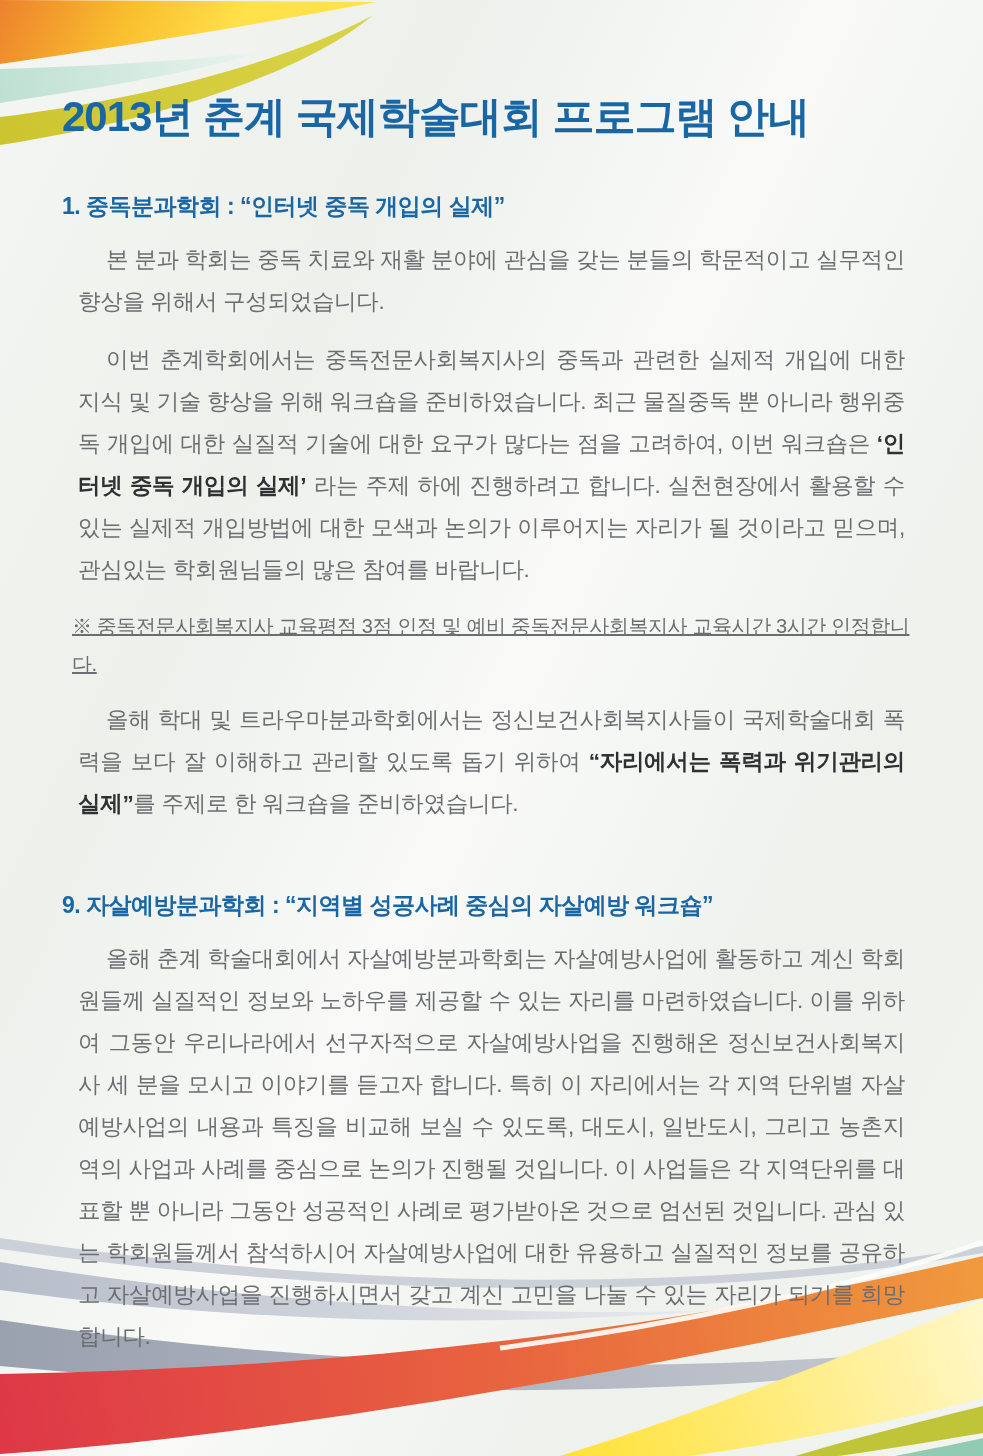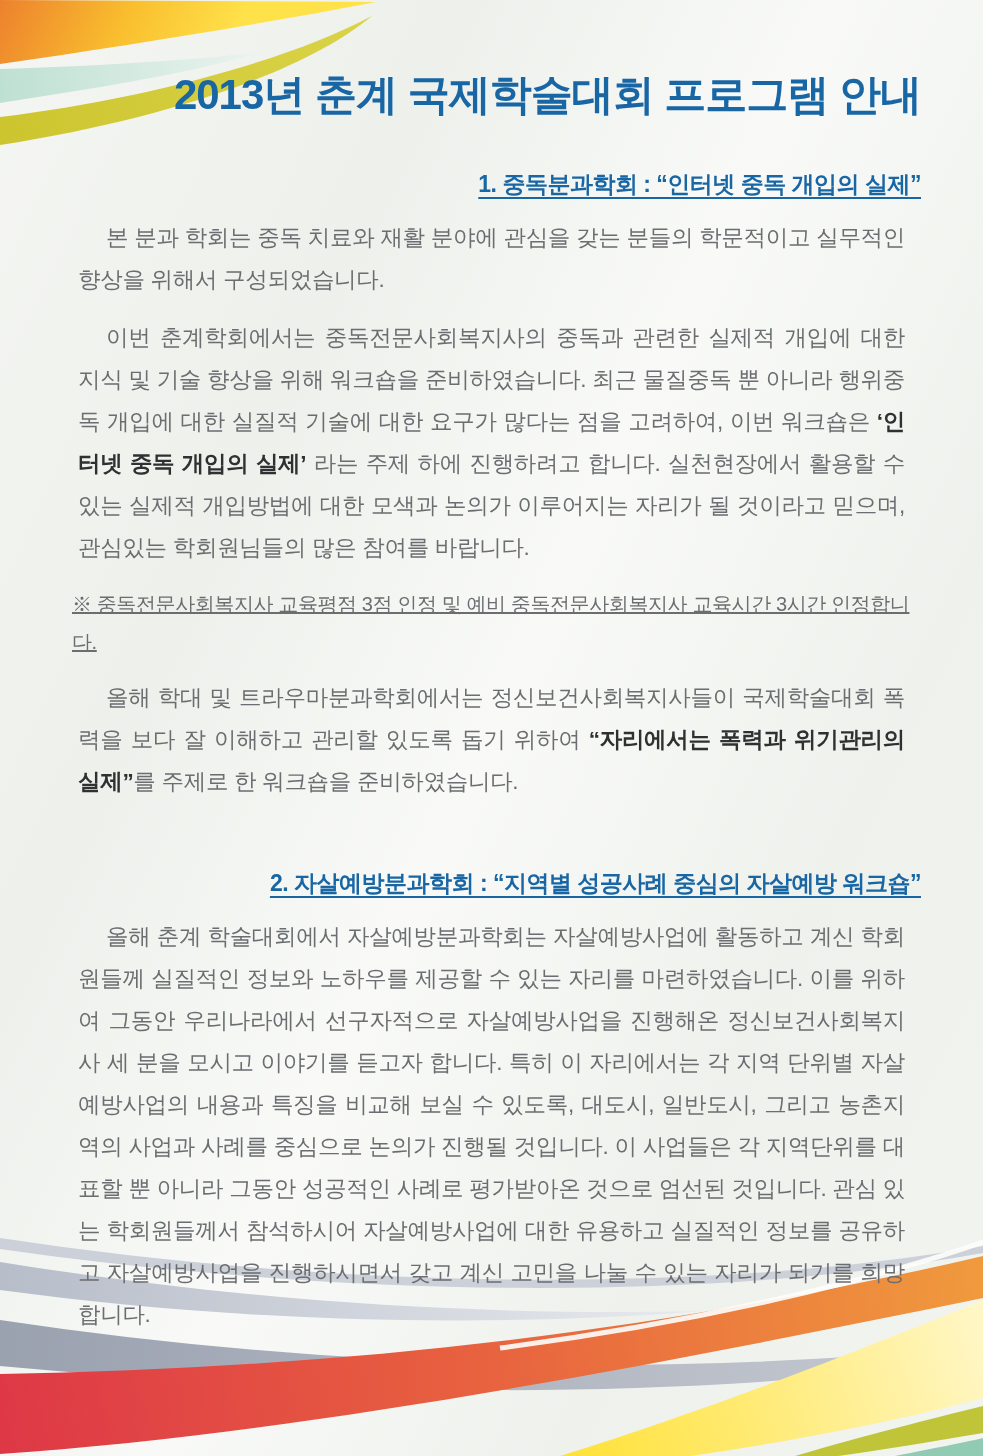--- a/index.html
+++ b/index.html
@@ -15,37 +15,35 @@
     background:linear-gradient(115deg,#f5f6f3 0%,#edf0eb 28%,#f9faf8 50%,#eef1ec 74%,#f2f4f0 100%);
   }
   .deco{position:absolute;left:0;pointer-events:none;display:block;}
   .deco-top{top:0;}
   .deco-bottom{bottom:0;}
   .content{
     position:relative;z-index:2;
     padding:0 62px;
   }
   h1.title{
-    margin:0;padding-top:66px;
-    text-align:right;
+    margin:0;padding-top:88px;
+    text-align:left;
     font-size:42px;line-height:58px;
     letter-spacing:-1px;
     font-weight:bold;
     color:#1966A5;
   }
   section h2{
     margin:64px 0 6px 0;
     font-size:23px;line-height:33px;
     font-weight:bold;
     color:#1966A5;
-    text-decoration:underline;
     text-underline-offset:5px;
     text-decoration-thickness:2px;
     letter-spacing:-0.5px;
-    text-align:right;
   }
   section.first h2{margin-top:44px;}
   p.body{
     margin:16px;
     font-size:22.5px;line-height:42px;
     letter-spacing:-0.3px;
     color:#6b6d70;
     text-align:justify;
     text-indent:28px;
   }
@@ -127,18 +125,18 @@
       <p class="body">본 분과 학회는 중독 치료와 재활 분야에 관심을 갖는 분들의 학문적이고 실무적인 향상을 위해서 구성되었습니다.</p>
       <p class="body"><span>이번 춘계학회에서는 중독전문사회복지사의 중독과 관련한 실제적 개입에 대한 지식 및 기술 향상을 위해 워크숍을 준비하였습니다. 최근 물질중독 뿐 아니라 행위중독 개입에 대한 실질적 기술에 대한 요구가 많다는 점을 고려하여, 이번 워크숍은 </span><span class="em">‘인터넷 중독 개입의 실제’</span><span> 라는 주제 하에 진행하려고 합니다. 실천현장에서 활용할 수 있는 실제적 개입방법에 대한 모색과 논의가 이루어지는 자리가 될 것이라고 믿으며, 관심있는 학회원님들의 많은 참여를 바랍니다.</span></p>
       <p class="note">※ 중독전문사회복지사 교육평점 3점 인정 및 예비 중독전문사회복지사 교육시간 3시간 인정합니다.</p>
     </section>
 
     <section>
       <p class="body"><span>올해 학대 및 트라우마분과학회에서는 정신보건사회복지사들이 국제학술대회 폭력을 보다 잘 이해하고 관리할 있도록 돕기 위하여 </span><span class="em">“자리에서는 폭력과 위기관리의 실제”</span><span>를 주제로 한 워크숍을 준비하였습니다.</span></p>
     </section>
 
     <section>
-      <h2>2. 자살예방분과학회 : “지역별 성공사례 중심의 자살예방 워크숍”</h2>
+      <h2>9. 자살예방분과학회 : “지역별 성공사례 중심의 자살예방 워크숍”</h2>
       <p class="body">올해 춘계 학술대회에서 자살예방분과학회는 자살예방사업에 활동하고 계신 학회원들께 실질적인 정보와 노하우를 제공할 수 있는 자리를 마련하였습니다. 이를 위하여 그동안 우리나라에서 선구자적으로 자살예방사업을 진행해온 정신보건사회복지사 세 분을 모시고 이야기를 듣고자 합니다. 특히 이 자리에서는 각 지역 단위별 자살예방사업의 내용과 특징을 비교해 보실 수 있도록, 대도시, 일반도시, 그리고 농촌지역의 사업과 사례를 중심으로 논의가 진행될 것입니다. 이 사업들은 각 지역단위를 대표할 뿐 아니라 그동안 성공적인 사례로 평가받아온 것으로 엄선된 것입니다. 관심 있는 학회원들께서 참석하시어 자살예방사업에 대한 유용하고 실질적인 정보를 공유하고 자살예방사업을 진행하시면서 갖고 계신 고민을 나눌 수 있는 자리가 되기를 희망합니다.</p>
     </section>
 
   </main>
 </div>
 
 </body></html>

